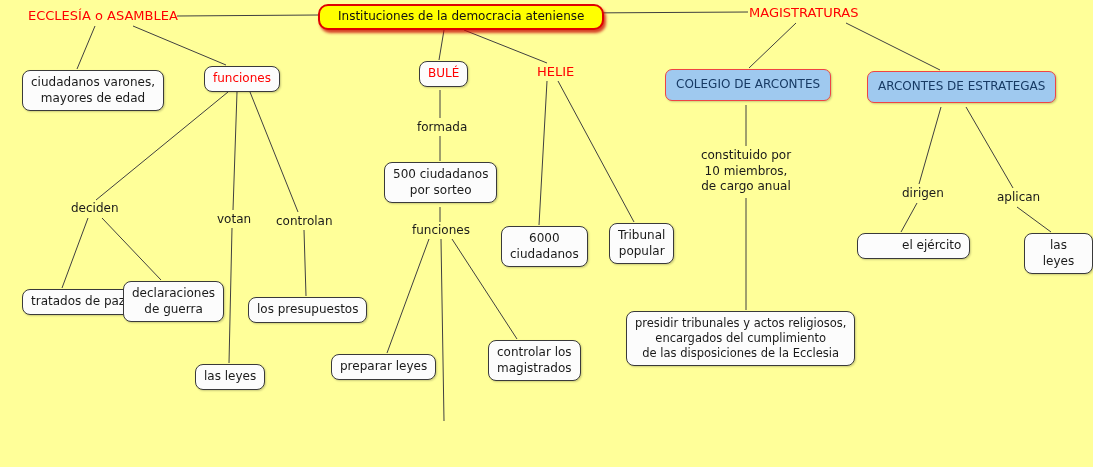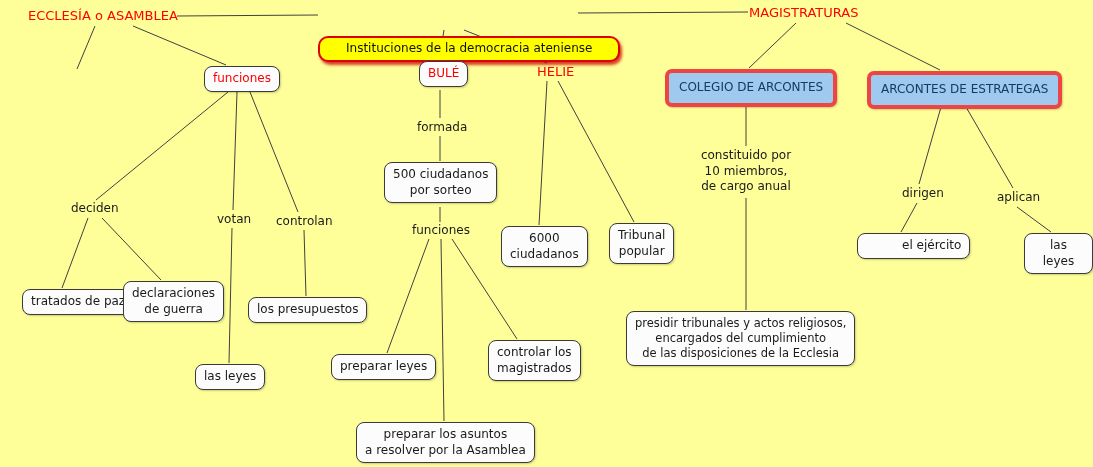--- a/index.html
+++ b/index.html
@@ -31,35 +31,34 @@
     line-height: 1.3;
     color: #1a1a1a;
     text-align: center;
     white-space: pre-line;
   }
   .title-box {
     background: #FFFF00;
     border: 2px solid #E00000;
     border-radius: 10px;
     box-shadow: 2px 3px 3px rgba(200,0,0,0.75);
-    padding: 3px 26px;
+    padding: 3px 18px;
     white-space: nowrap;
     color: #111111;
-    margin-top: 32px;
   }
   .white-box {
     background: #FCFCFC;
     border: 1px solid #3a3a3a;
     border-radius: 8px;
     box-shadow: 1px 1px 2px rgba(0,0,0,0.2);
     padding: 4px 8px;
   }
   .blue-box {
     background: #9FC9EF;
-    border: 4px solid #ef4444;
+    border: 1px solid #ef4444;
     border-radius: 7px;
     box-shadow: 1px 1px 2px rgba(0,0,0,0.2);
     padding: 7px 10px;
     color: #173A64;
     white-space: nowrap;
   }
   .red-text { color: #FF0000; }
   .plain { background: transparent; padding: 0; }
   .heading { font-size: 13px; white-space: nowrap; }
   .small-text { font-size: 11.5px; }
@@ -100,20 +99,22 @@
     <line x1="917" y1="203" x2="901" y2="232"></line>
     <line x1="1017" y1="207" x2="1051" y2="232"></line>
   </svg>
 
   <div class="node title-box" style="left:318px; top:4px;">Instituciones de la democracia ateniense</div>
 
   <div class="node plain red-text heading" style="left:28px; top:8px;">ECCLESÍA o ASAMBLEA</div>
 
   <div class="node plain red-text heading" style="left:749px; top:5px;">MAGISTRATURAS</div>
 
+  <div class="node white-box" style="left:22px; top:70px;">ciudadanos varones,
+mayores de edad</div>
 
   <div class="node white-box red-text" style="left:204px; top:66px;">funciones</div>
 
   <div class="node white-box red-text" style="left:419px; top:61px;">BULÉ</div>
 
   <div class="node plain red-text heading" style="left:537px; top:64px;text-align:right;">HELIE</div>
 
   <div class="node blue-box" style="left:665px; top:69px;">COLEGIO DE ARCONTES</div>
 
   <div class="node blue-box" style="left:867px; top:71px;">ARCONTES DE ESTRATEGAS</div>
@@ -160,16 +161,14 @@
 
   <div class="node white-box" style="left:488px; top:340px;">controlar los
 magistrados</div>
 
   <div class="node white-box small-text" style="left:626px; top:311px;">presidir tribunales y actos religiosos,
 encargados del cumplimiento
 de las disposiciones de la Ecclesia</div>
 
   <div class="node white-box" style="left:195px; top:364px;">las leyes</div>
 
-  <div class="node white-box" style="left:356px; top:422px;">preparar los asuntos
-a resolver por la Asamblea</div>
 
 </div>
 
 </body></html>

